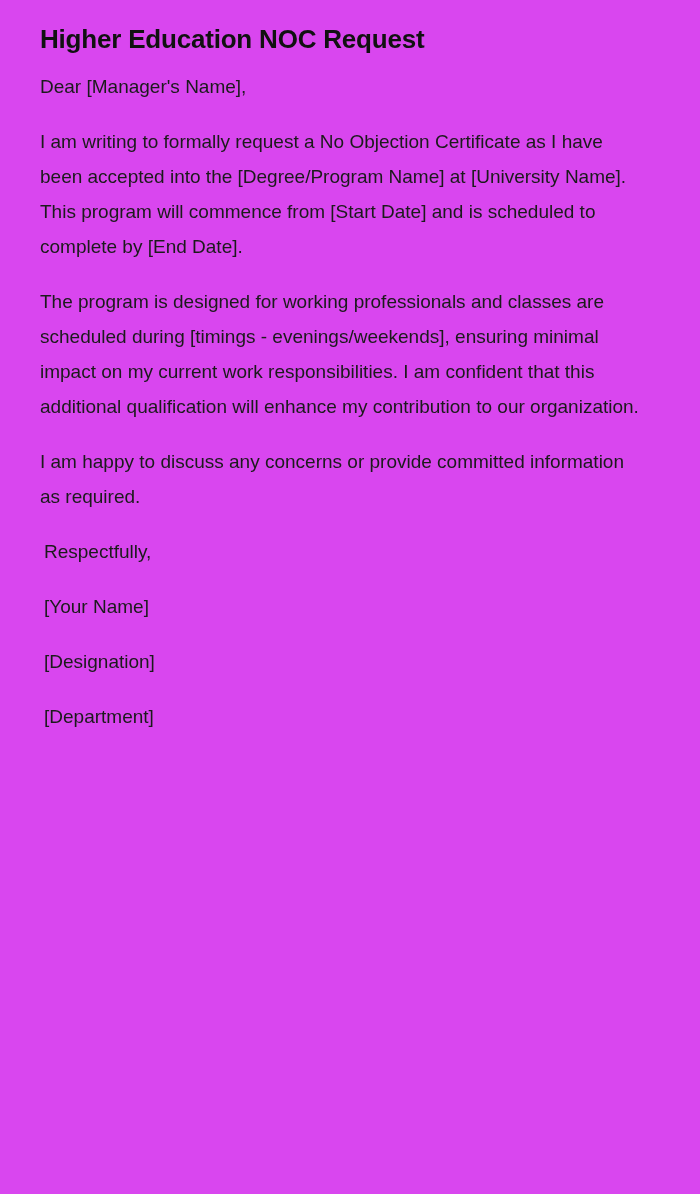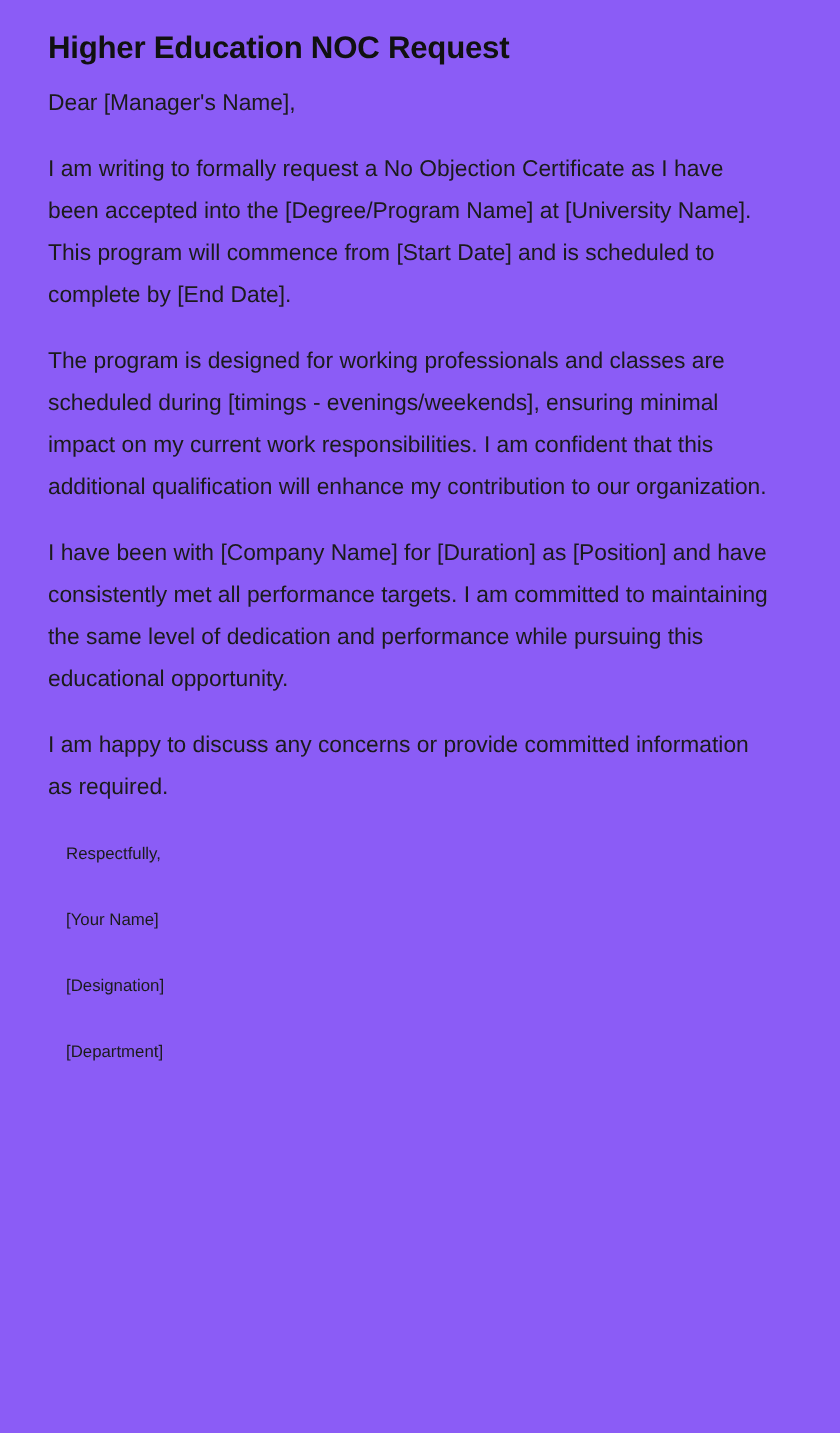--- a/index.html
+++ b/index.html
@@ -9,21 +9,21 @@
   }
   body {
     width: 700px;
     min-height: 1194px;
     font-family: "Liberation Sans", "DejaVu Sans", sans-serif;
     -webkit-font-smoothing: antialiased;
   }
   .page {
     width: 700px;
     min-height: 1194px;
-    background: #8b5cf6;
+    background: #d946ef;
     box-sizing: border-box;
     padding: 22px 60px 30px 40px;
   }
   .doc-title {
     font-size: 26px;
     line-height: 34px;
     font-weight: 700;
     color: #111111;
     letter-spacing: -0.2px;
     margin: 0 0 13px 0;
@@ -35,43 +35,42 @@
     color: #1b1b1b;
     margin: 0 0 20px 0;
     font-weight: 400;
     max-width: 600px;
     word-spacing: 0px;
   }
   .para:last-child {
     margin-bottom: 0;
   }
   .sig-line {
-    font-size: 14px;
+    font-size: 19px;
     line-height: 35px;
     color: #1b1b1b;
-    margin: 0 0 20px 15px;
+    margin: 0 0 20px 4px;
     font-weight: 400;
     max-width: 600px;
   }
 </style>
 </head>
 <body>
 
 <div class="page">
 
   <h1 class="doc-title">Higher Education NOC Request</h1>
 
 
   <p class="para">Dear [Manager's Name],</p>
 
   <p class="para">I am writing to formally request a No Objection Certificate as I have been accepted into the [Degree/Program Name] at [University Name]. This program will commence from [Start Date] and is scheduled to complete by [End Date].</p>
 
   <p class="para">The program is designed for working professionals and classes are scheduled during [timings - evenings/weekends], ensuring minimal impact on my current work responsibilities. I am confident that this additional qualification will enhance my contribution to our organization.</p>
 
-  <p class="para">I have been with [Company Name] for [Duration] as [Position] and have consistently met all performance targets. I am committed to maintaining the same level of dedication and performance while pursuing this educational opportunity.</p>
 
 
   <p class="para">I am happy to discuss any concerns or provide committed information as required.</p>
 
   <p class="sig-line">Respectfully,</p>
 
   <p class="sig-line">[Your Name]</p>
 
   <p class="sig-line">[Designation]</p>
 

